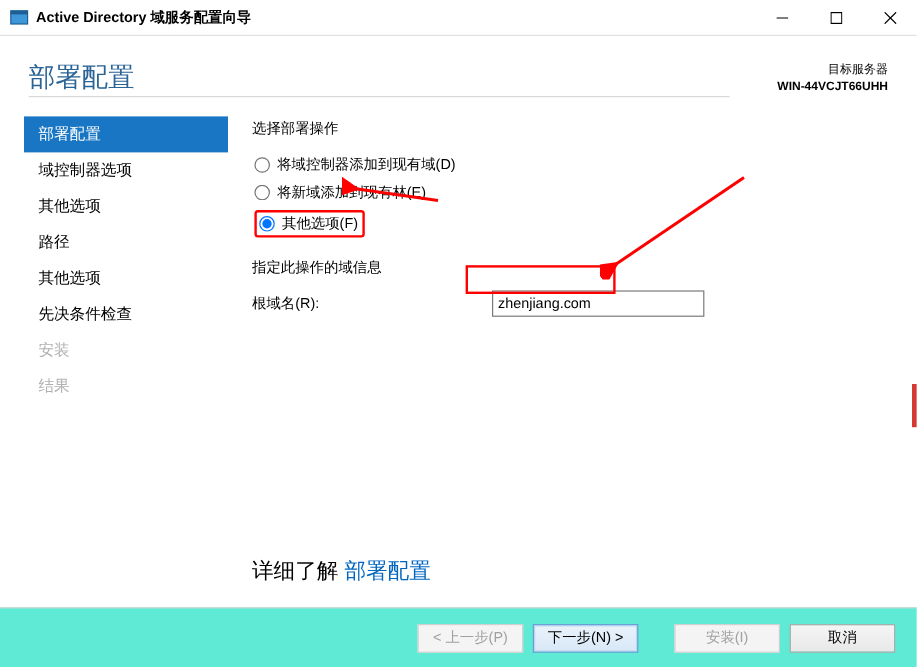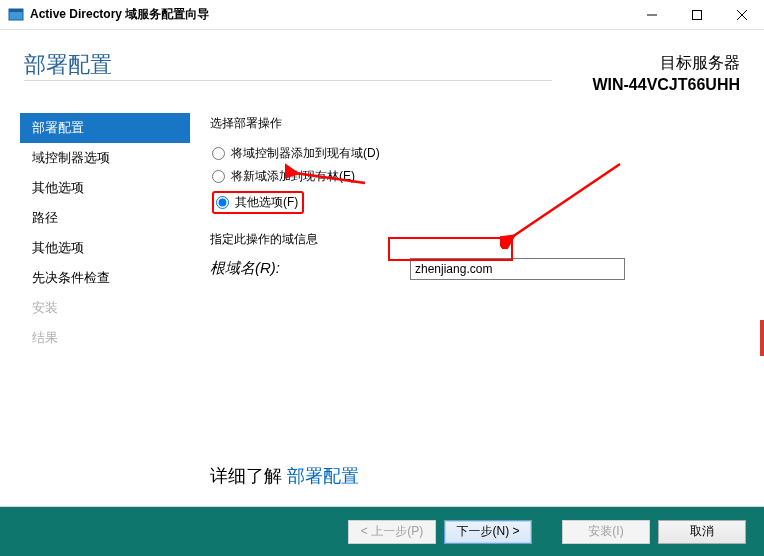--- a/index.html
+++ b/index.html
@@ -36,21 +36,21 @@
   }
   .page-title {
     font-size: 22px;
     color: #2a6496;
     font-weight: 400;
     border-bottom: 1px solid #d8d8d8;
     padding-bottom: 0px;
     flex:1;
   }
   .target-block {
-    font-size: 16px;
+    font-size: 10px;
     color: #000;
     text-align: right;
     margin-left: 40px;
     margin-top: 2px;
     line-height: 1.4;
   }
   .target-block .tlabel { color:#000; }
   .target-block .tval { font-weight:bold; }
   .body-row {
     display:flex;
@@ -95,23 +95,23 @@
   .radio-row input { margin:0; }
   .radio-highlight {
     border: 2px solid #ff0000;
     border-radius: 3px;
     display:inline-flex;
     padding: 0px 4px 0px 2px;
     align-items:center;
   }
   .sub-label { margin-top: 14px; margin-bottom: 10px; font-size:12px;}
   .field-row { display:flex; align-items:center; }
-  .field-label { width: 200px; font-size:15px;font-style:italic; }
+  .field-label { width: 200px; font-size:12px; }
   .field-input {
-    width: 215px; height: 22px;
+    width: 177px; height: 22px;
     border: 1px solid #7a7a7a;
     padding: 2px 4px;
     font-size: 12px;
   }
   .input-highlight {
     position:absolute;
     border:2px solid #ff0000;
     pointer-events:none;
   }
   .learnmore {
@@ -124,21 +124,21 @@
   .footer {
     position:absolute;
     left:0; right:0; bottom:0;
     height: 50px;
     border-top: 1px solid #d8d8d8;
     display:flex;
     justify-content:flex-end;
     align-items:center;
     padding: 0 18px;
     gap: 8px;
-    background:#0f766e;
+    background:#5eead4;
   }
   .btn {
     min-width: 88px; height: 24px;
     border: 1px solid #adadad;
     background: linear-gradient(#f5f5f5,#e8e8e8);
     font-size: 12px;
     padding: 0 8px;
     cursor: pointer;
   }
   .btn:disabled {

